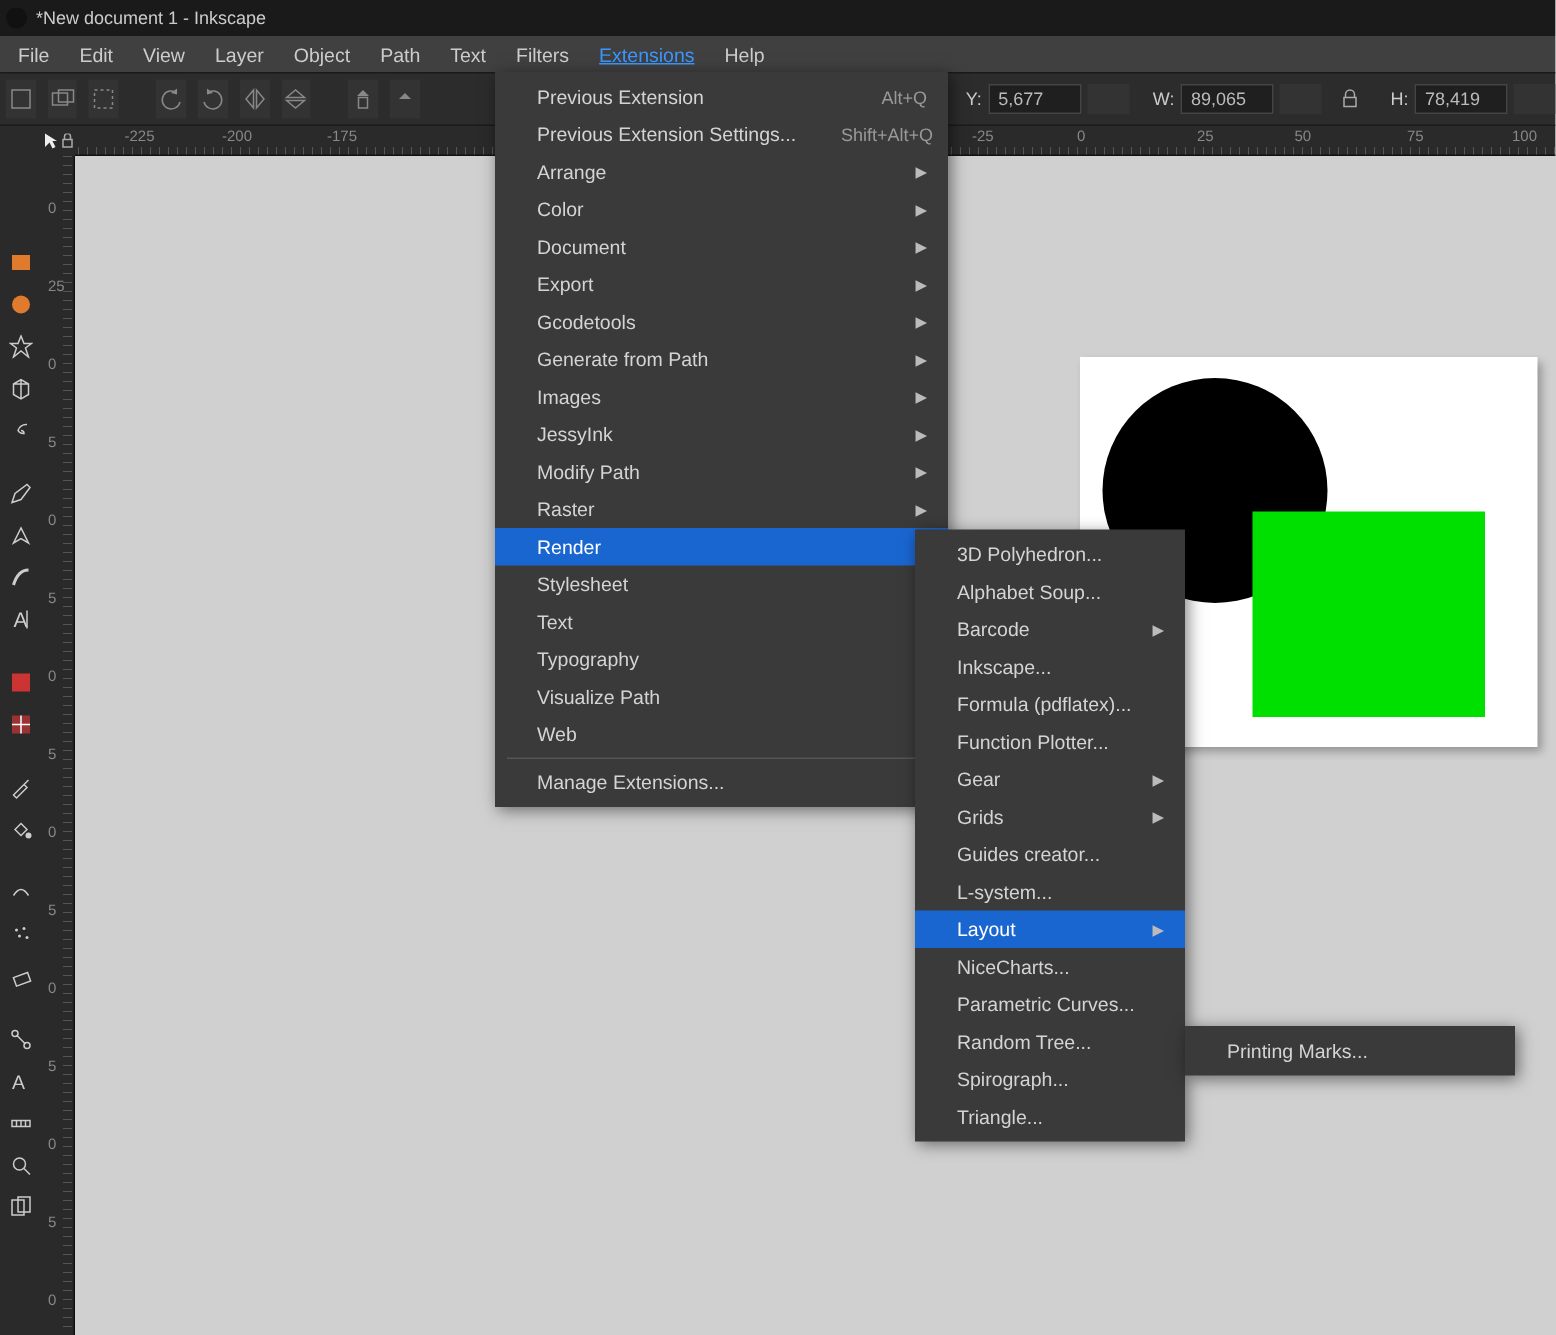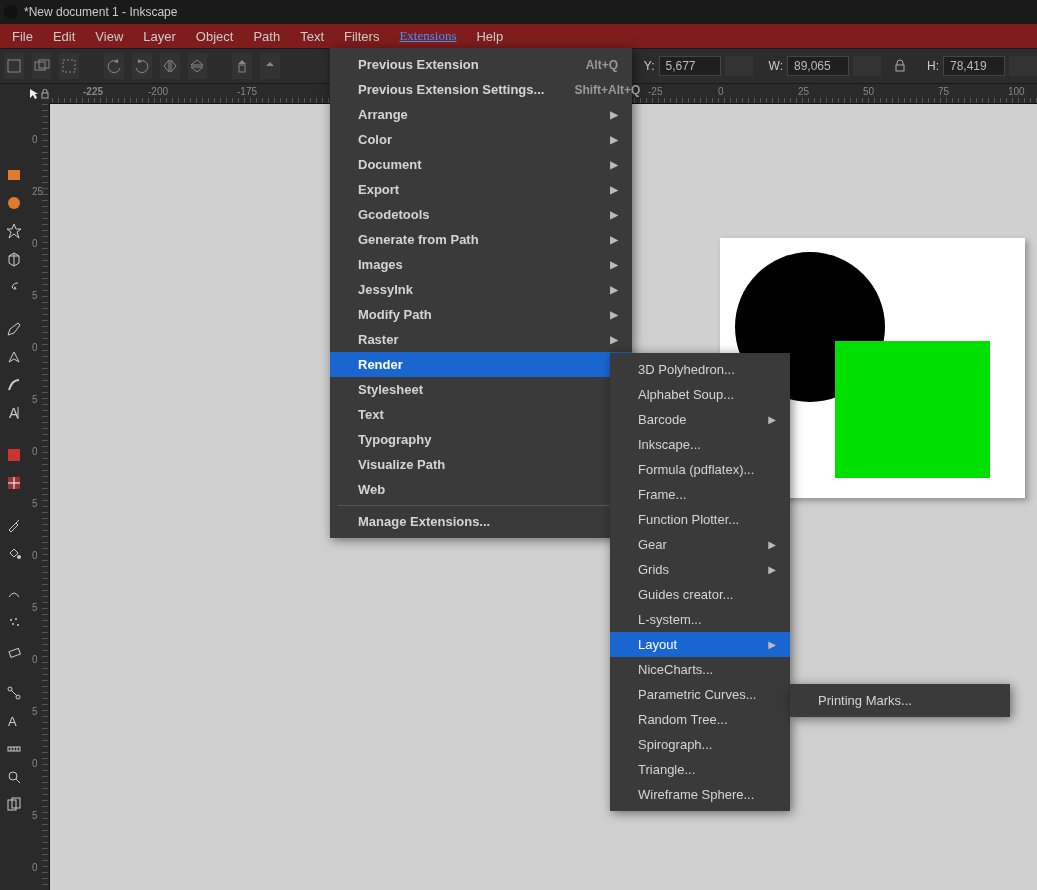--- a/index.html
+++ b/index.html
@@ -1,21 +1,21 @@
 <!DOCTYPE html>
 <html><head>
 <meta charset="utf-8">
 <style>
   * { margin: 0; padding: 0; box-sizing: border-box; font-family: "Segoe UI", Tahoma, sans-serif; }
   body { background: #d0d0d0; width: 1037px; height: 890px; overflow: hidden; position: relative; color: #ddd; font-size: 13px; }
   .title-bar { height: 24px; background: #1a1a1a; color: #ccc; display: flex; align-items: center; padding-left: 4px; gap: 6px; font-size: 12px; }
   .app-logo { width: 14px; height: 14px; background: #111; border-radius: 50%; position: relative; }
-  .menu-bar { height: 24px; background: #7f1d1d; display: flex; align-items: center; padding-left: 2px; color: #ccc; font-size: 13px; }
+  .menu-bar { height: 24px; background: #404040; display: flex; align-items: center; padding-left: 2px; color: #ccc; font-size: 13px; }
   .menu-item { padding: 3px 10px; cursor: default; }
-  .menu-item.highlight { color: #3b97ff; text-decoration: underline; font-family: Liberation Serif, serif; }
+  .menu-item.highlight { color: #3b97ff; text-decoration: underline; }
   .tool-row { height: 36px; background: #2c2c2c; border-top: 1px solid #1a1a1a; border-bottom: 1px solid #1a1a1a; display: flex; align-items: center; padding-left: 4px; gap: 8px; color: #ccc; font-size: 12px; }
   .tool-btn { width: 26px; height: 26px; background: #333; display: flex; align-items: center; justify-content: center; }
   .coord-box { display: flex; align-items: center; gap: 4px; margin-left: 8px; }
   .coord-input { background: #1f1f1f; border: 1px solid #444; color: #bbb; padding: 2px 6px; width: 62px; font-size: 12px; }
   .spinner { width: 28px; height: 20px; background: #333; display: flex; }
   .ruler-h { position: absolute; left: 28px; right: 0; top: 84px; height: 20px; background: #2a2a2a; color: #888; font-size: 10px; border-bottom: 1px solid #111; overflow: hidden; }
   .ruler-v { position: absolute; left: 28px; top: 104px; bottom: 0; width: 22px; background: #2a2a2a; border-right: 1px solid #111; color: #888; font-size: 10px; overflow: hidden; }
   .ruler-bg-ticks { position: absolute; inset: 0; background-image: repeating-linear-gradient(to right, #555 0 1px, transparent 1px 6px); top: 14px; height: 6px; }
   .ruler-v .ruler-bg-ticks { background-image: repeating-linear-gradient(to bottom, #555 0 1px, transparent 1px 6px); left: 14px; width: 6px; top:0; height:100%; }
   .left-toolbox { position: absolute; left: 0; top: 84px; bottom: 0; width: 28px; background: #2a2a2a; display: flex; flex-direction: column; align-items: center; padding-top: 4px; gap: 6px; }
@@ -23,21 +23,21 @@
   .canvas-area { position: absolute; left: 50px; top: 104px; right: 0; bottom: 0; background: #d0d0d0; }
   .page { position: absolute; left: 670px; top: 134px; width: 305px; height: 260px; background: #fff; box-shadow: 3px 3px 6px rgba(0,0,0,.3); }
   .black-circle { position: absolute; left: 15px; top: 14px; width: 150px; height: 150px; background: #000; border-radius: 50%; }
   .green-square { position: absolute; left: 115px; top: 103px; width: 155px; height: 137px; background: #00e000; }
   .dropdown { position: absolute; background: #3a3a3a; box-shadow: 2px 2px 10px rgba(0,0,0,.5); color: #d4d4d4; font-size: 13px; padding: 4px 0; }
   .dropdown .row { display: flex; align-items: center; justify-content: space-between; padding: 4px 14px 4px 28px; height: 25px; position: relative; cursor: default; white-space: nowrap; }
   .dropdown .row.sel { background: #1a66d1; color: #fff; }
   .dropdown .arrow { font-size: 10px; color: #bbb; margin-left: 20px; }
   .dropdown .sep { height: 1px; background: #555; margin: 3px 8px; }
   .dropdown .shortcut { color: #999; font-size: 12px; margin-left: 30px; }
-  #menu-ext { left: 330px; top: 48px; width: 302px; font-weight: bold; }
+  #menu-ext { left: 330px; top: 48px; width: 302px; }
   #menu-render { left: 610px; top: 353px; width: 180px; }
   #menu-layout { left: 790px; top: 684px; width: 220px; }
   svg { display: block; }
   .tick-label-h { position:absolute; top:2px; }
   .ruler-corner { position:absolute; left:28px; top:84px; width:22px; height:20px; background:#2a2a2a; z-index:3; display:flex; }
   .ruler-corner div { width:11px; display:flex; align-items:center; justify-content:center; }
 </style>
 </head>
 <body>
 
@@ -145,23 +145,23 @@
       <svg width="10" height="10">
         <rect x="2" y="4" width="6" height="5" fill="none" stroke="#aaa"></rect>
         <path d="M3 4 V2 a2 2 0 0 1 4 0 V4" fill="none" stroke="#aaa"></path>
       </svg>
     </div>
 </div>
 
 <div class="ruler-h">
   <div class="ruler-bg-ticks"></div>
   <div id="ruler-h-labels">
-      <div class="tick-label-h" style="left: 55px; font-weight: bold;">-225</div>
+      <div class="tick-label-h" style="left: 55px;">-225</div>
       <div class="tick-label-h" style="left: 120px;">-200</div>
-      <div class="tick-label-h" style="left: 190px; margin-left: 19px;">-175</div>
+      <div class="tick-label-h" style="left: 190px;">-175</div>
       <div class="tick-label-h" style="left: 260px; margin-top: 47px;">-150</div>
       <div class="tick-label-h" style="left: 620px;">-25</div>
       <div class="tick-label-h" style="left: 690px;">0</div>
       <div class="tick-label-h" style="left: 770px;">25</div>
       <div class="tick-label-h" style="left: 835px;">50</div>
       <div class="tick-label-h" style="left: 910px;">75</div>
       <div class="tick-label-h" style="left: 980px; text-align: center;">100</div>
     </div>
 </div>
 
@@ -410,23 +410,20 @@
       <span>Barcode</span>
       <span class="arrow">▶</span>
     </div>
     <div class="row">
       <span>Inkscape...</span>
     </div>
     <div class="row">
       <span>Formula (pdflatex)...</span>
     </div>
     <div class="row">
-      <span>Frame...</span>
-    </div>
-    <div class="row">
       <span>Function Plotter...</span>
     </div>
     <div class="row">
       <span>Gear</span>
       <span class="arrow">▶</span>
     </div>
     <div class="row">
       <span>Grids</span>
       <span class="arrow">▶</span>
     </div>
@@ -448,22 +445,19 @@
     </div>
     <div class="row">
       <span>Random Tree...</span>
     </div>
     <div class="row">
       <span>Spirograph...</span>
     </div>
     <div class="row">
       <span>Triangle...</span>
     </div>
-    <div class="row">
-      <span>Wireframe Sphere...</span>
-    </div>
   </div>
 
 <div class="dropdown" id="menu-layout">
     <div class="row">
       <span>Printing Marks...</span>
     </div>
   </div>
 
 </body></html>

